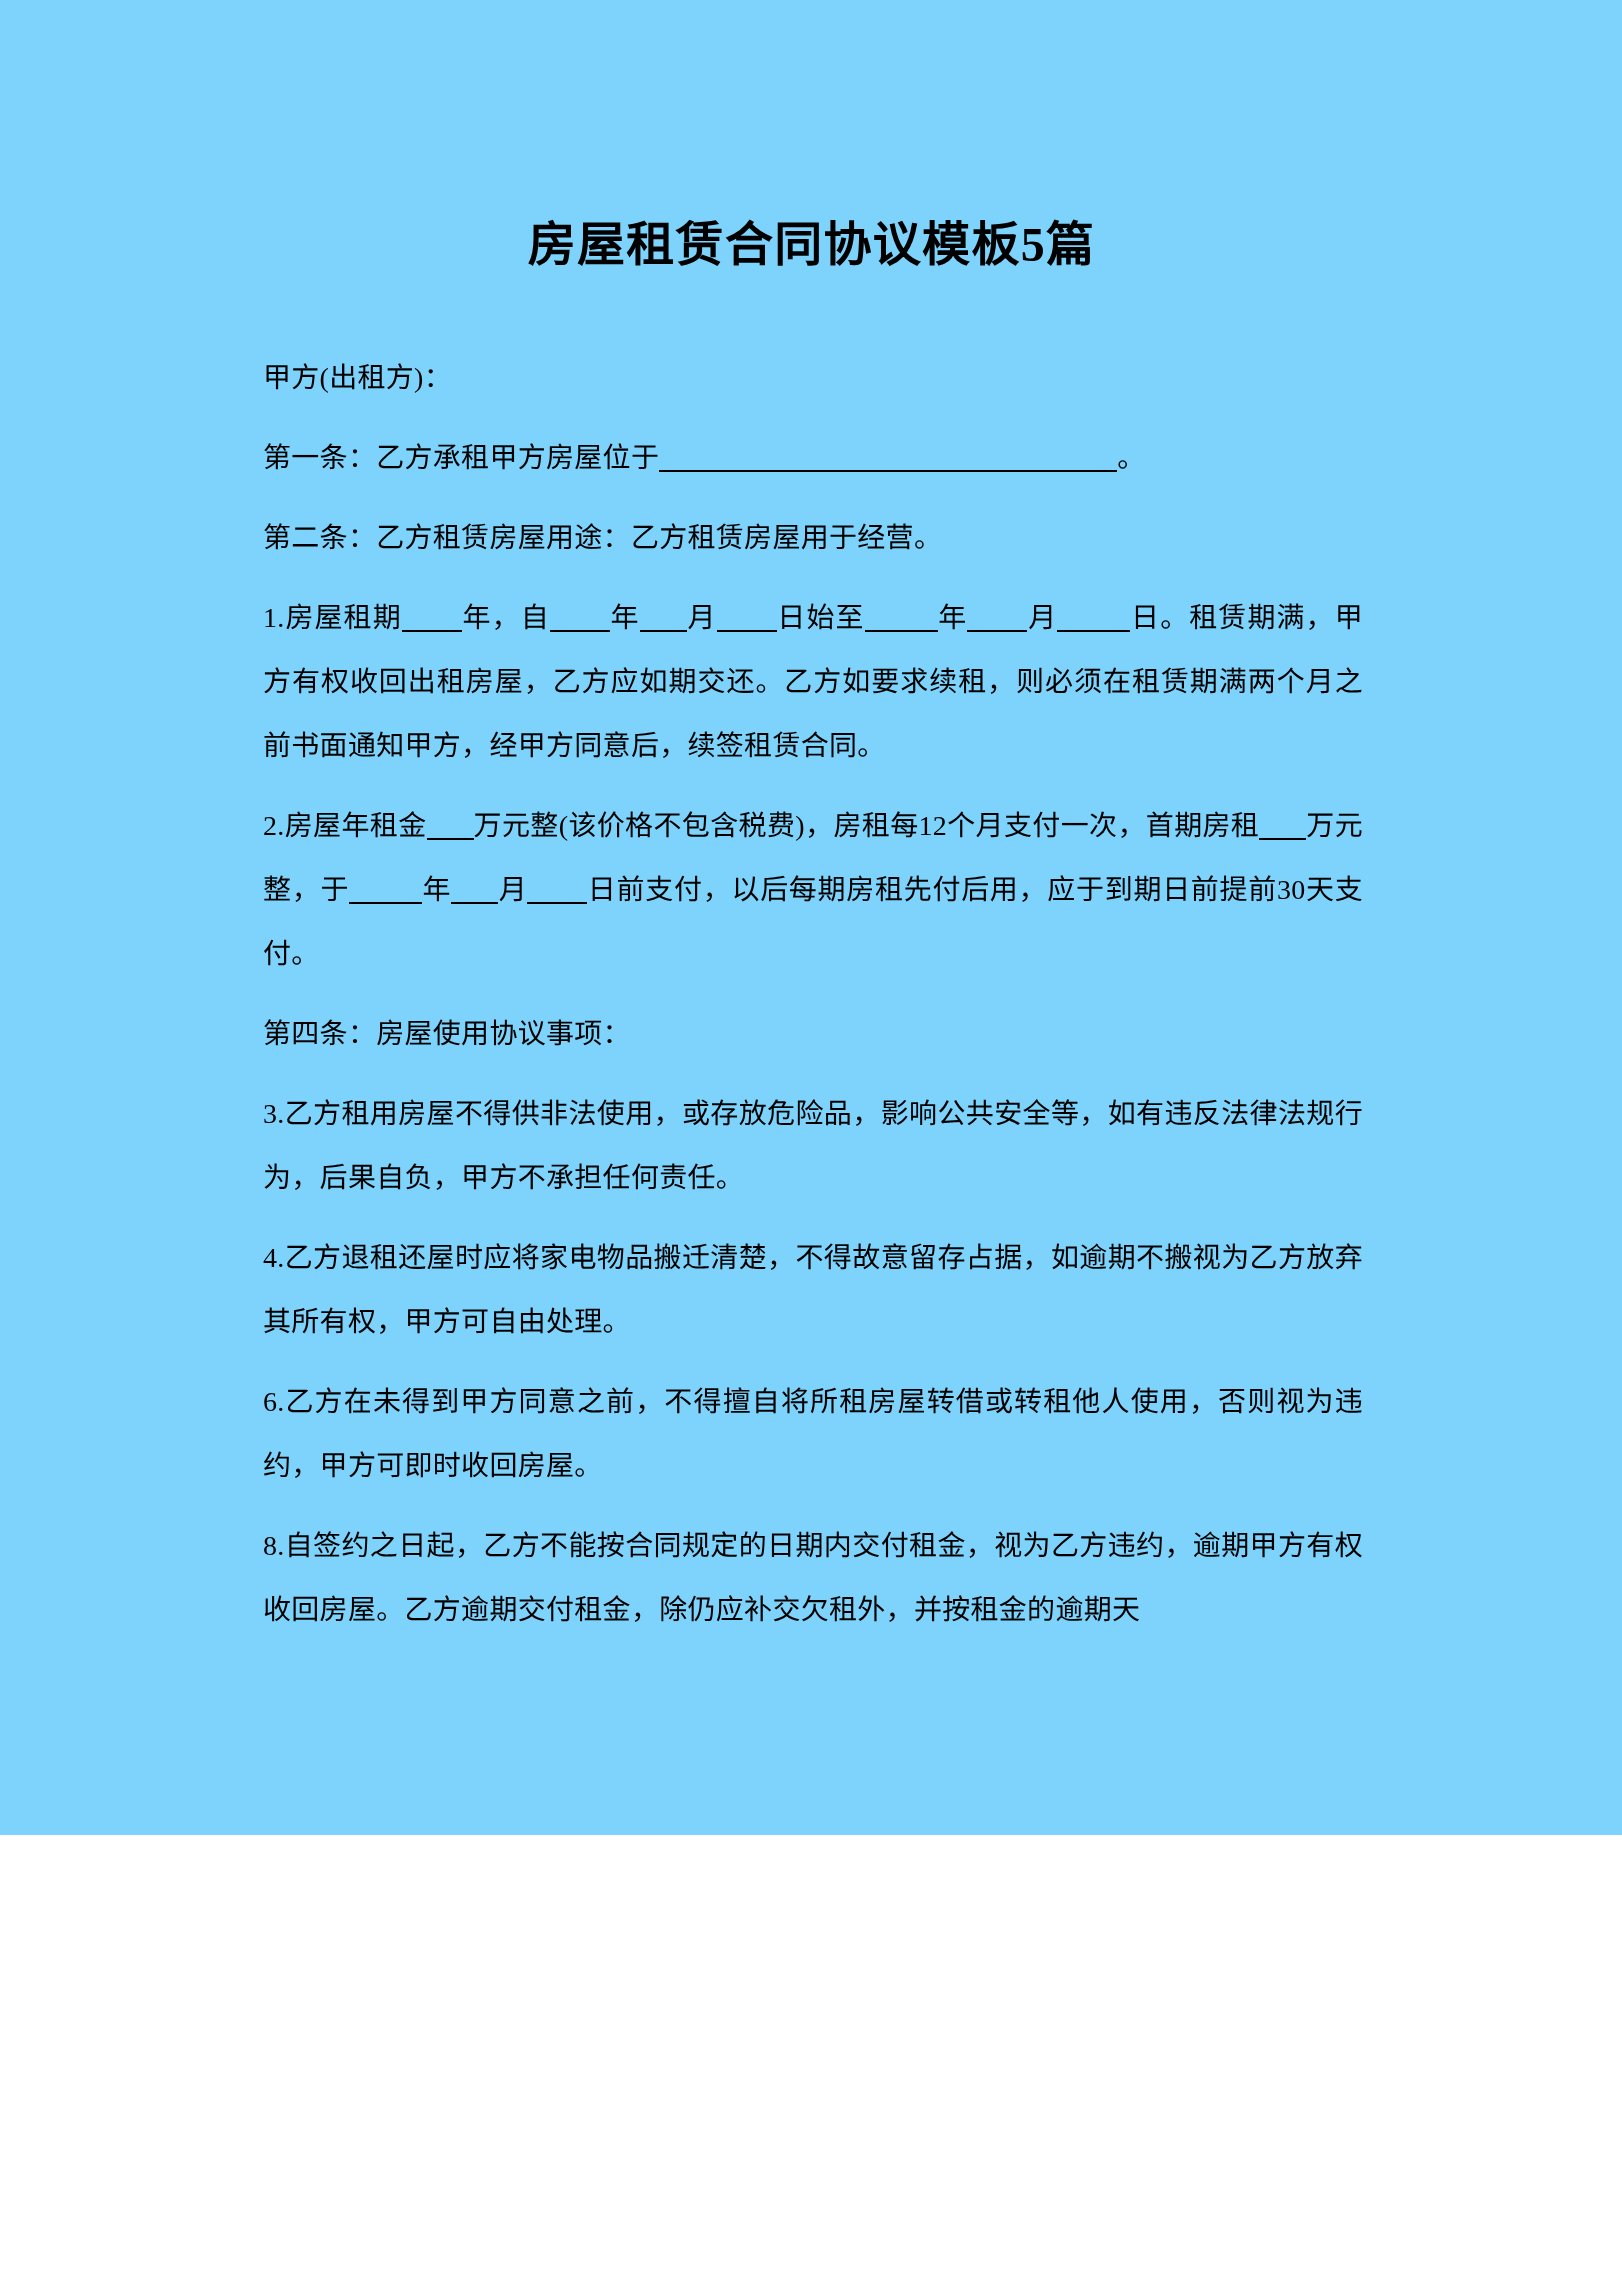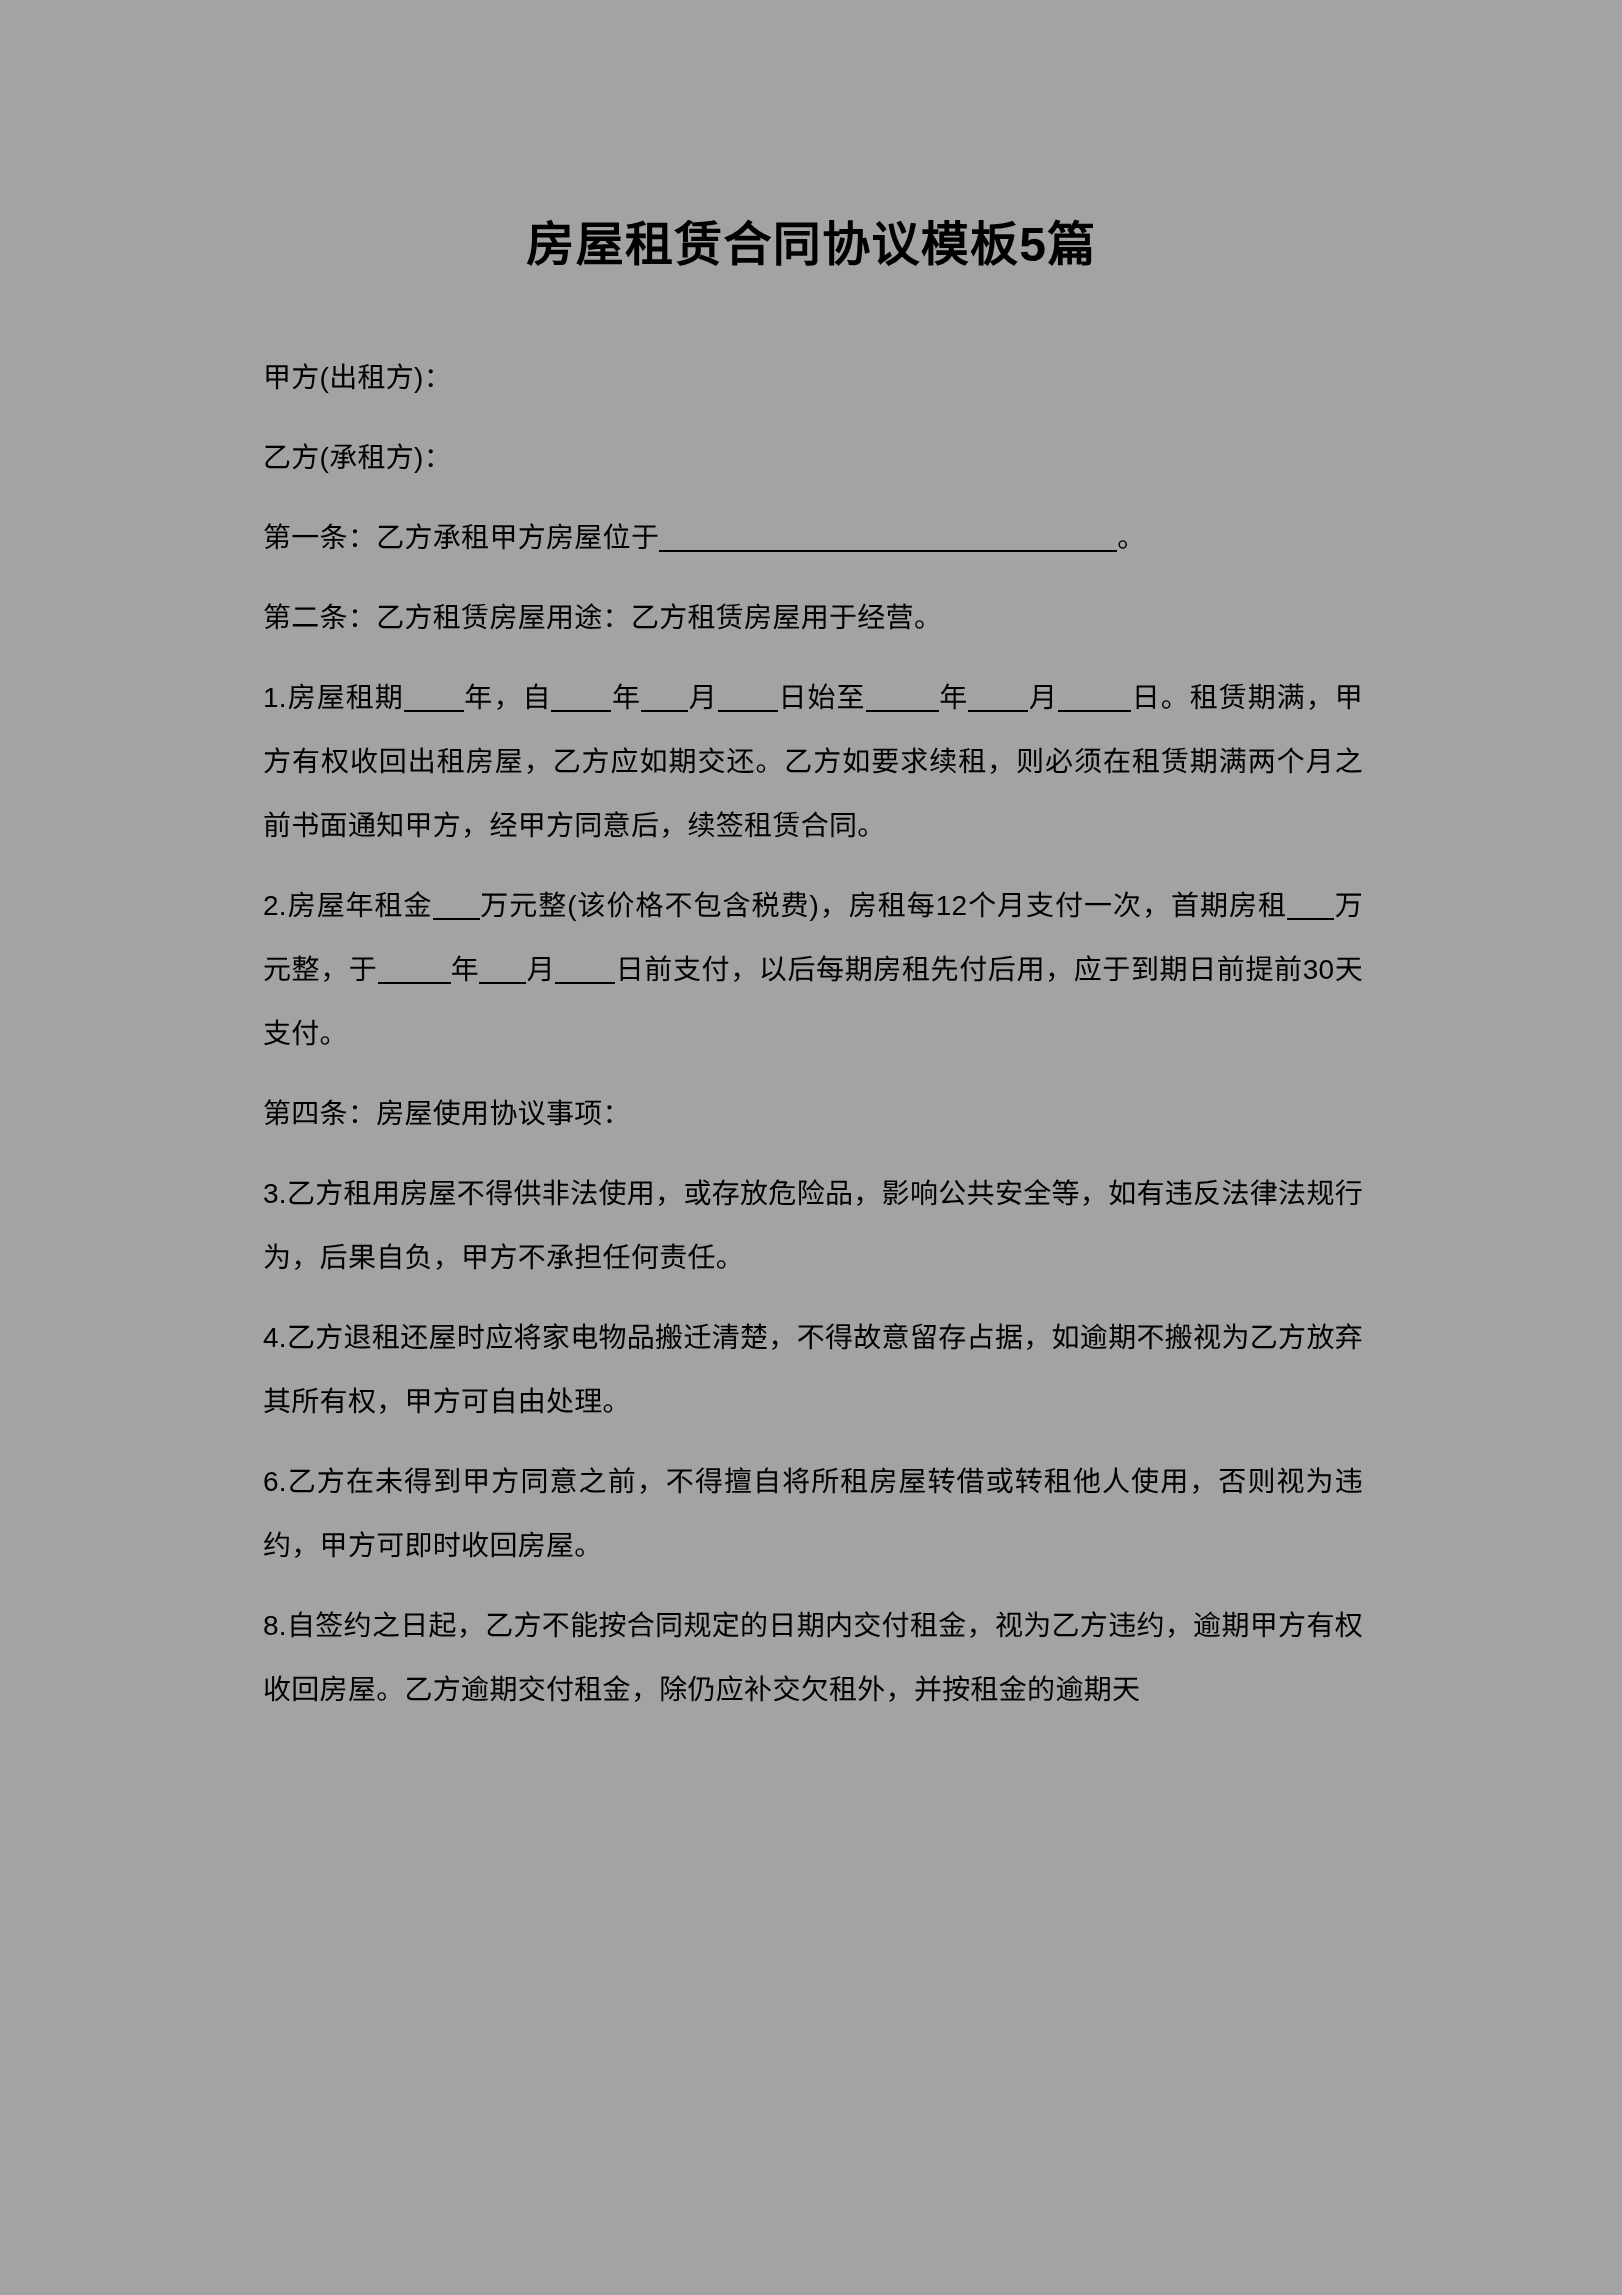--- a/index.html
+++ b/index.html
@@ -4,25 +4,25 @@
 <title>房屋租赁合同协议模板5篇</title>
 <style>
   html, body {
     margin: 0;
     padding: 0;
     background: #ffffff;
   }
   .page {
     position: relative;
     width: 1623px;
-    height: 2295px;
-    background: #a3a3a3;
+    height: 1835px;
+    background: #7dd3fc;
     overflow: hidden;
     box-sizing: border-box;
-    font-family: Liberation Sans, sans-serif;
+    font-family: Liberation Serif, serif;
     color: #000000;
   }
   .doc-title {
     position: absolute;
     left: 0;
     right: 0;
     top: 187px;
     text-align: center;
     font-size: 48px;
     font-weight: bold;
@@ -64,21 +64,20 @@
 <body>
 
 <div class="page">
 
   <h1 class="doc-title">房屋租赁合同协议模板5篇</h1>
 
   <div class="body-block">
 
     <p class="para single">甲方(出租方)：</p>
 
-    <p class="para single">乙方(承租方)：</p>
 
 
     <p class="para single"><span>第一条：乙方承租甲方房屋位于</span><span class="blank b-xl"></span><span>。</span></p>
 
     <p class="para single">第二条：乙方租赁房屋用途：乙方租赁房屋用于经营。</p>
 
 
     <p class="para"><span>1.房屋租期</span><span class="blank b-m"></span><span>年，自</span><span class="blank b-m"></span><span>年</span><span class="blank b-s"></span><span>月</span><span class="blank b-m"></span><span>日始至</span><span class="blank b-l"></span><span>年</span><span class="blank b-m"></span><span>月</span><span class="blank b-l"></span><span>日。租赁期满，甲方有权收回出租房屋，乙方应如期交还。乙方如要求续租，则必须在租赁期满两个月之前书面通知甲方，经甲方同意后，续签租赁合同。</span></p>
 
     <p class="para"><span>2.房屋年租金</span><span class="blank b-s"></span><span>万元整(该价格不包含税费)，房租每12个月支付一次，首期房租</span><span class="blank b-s"></span><span>万元整，于</span><span class="blank b-l"></span><span>年</span><span class="blank b-s"></span><span>月</span><span class="blank b-m"></span><span>日前支付，以后每期房租先付后用，应于到期日前提前30天支付。</span></p>

